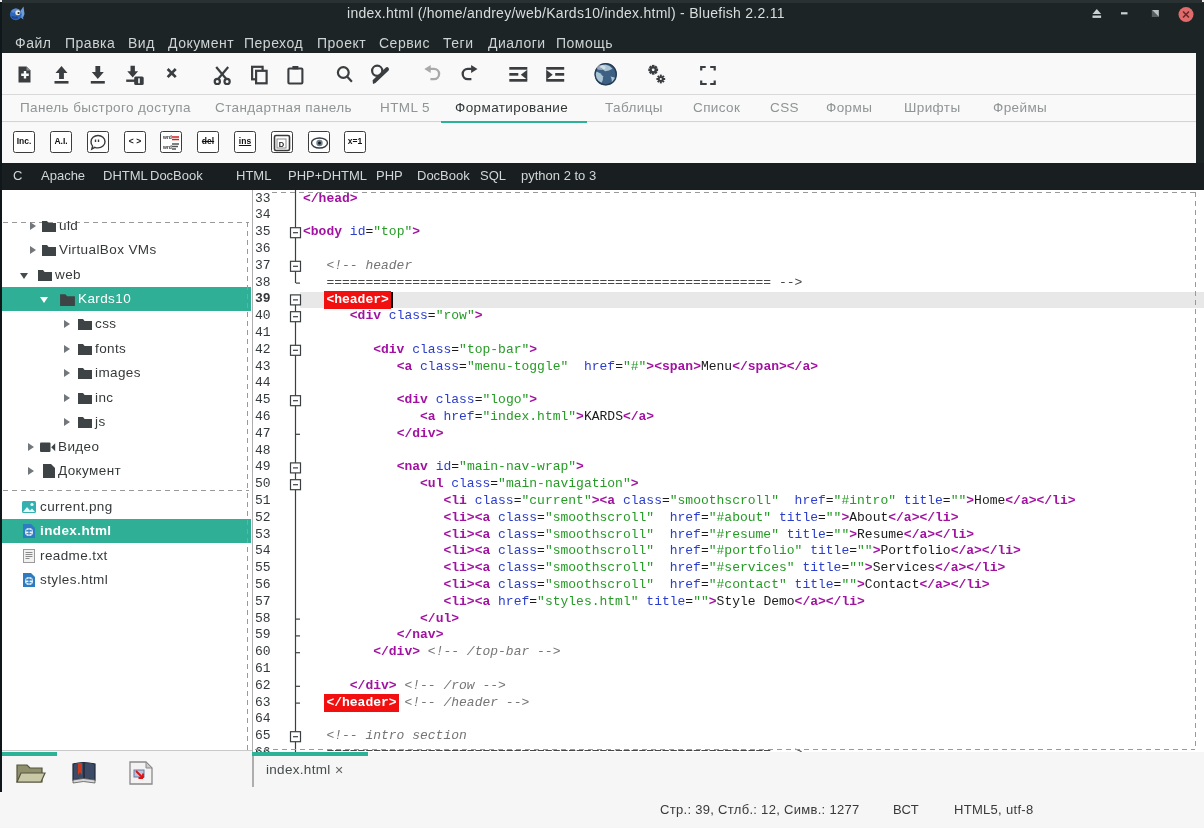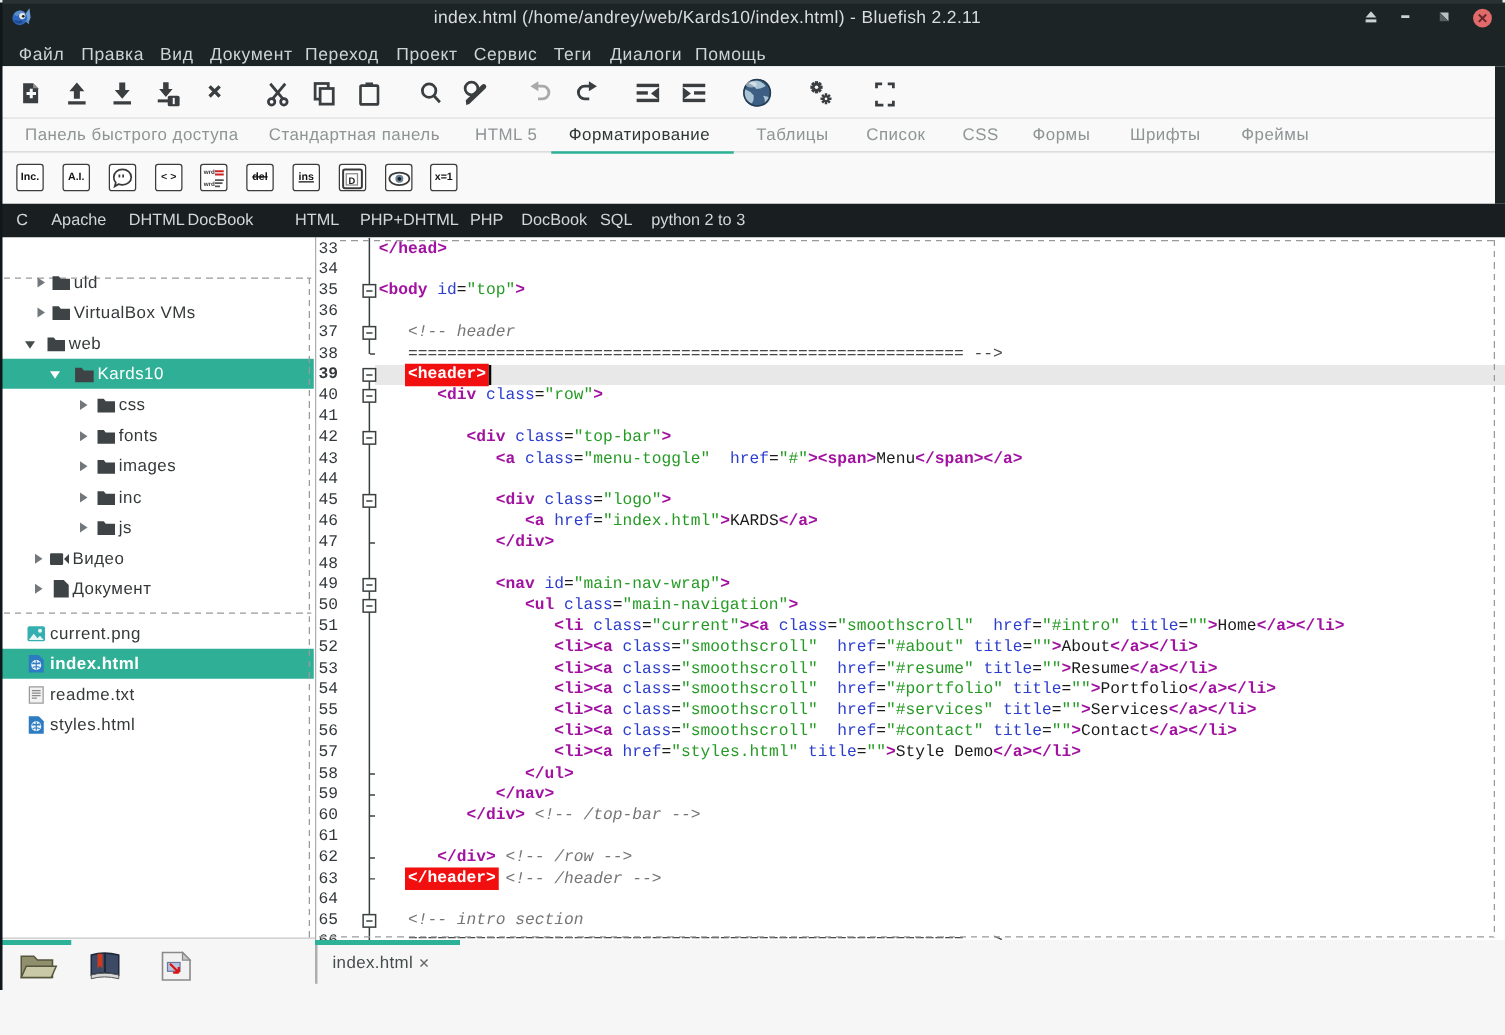--- a/index.html
+++ b/index.html
@@ -533,14 +533,19 @@
       <path d="M9 5 h4 v12 l-2 -2.5 -2 2.5 z" fill="#cc3b1e"></path>
     </g>
 
     <g transform="translate(112,0)">
       <path d="M4 4 h16 l6 6 v16 H4 z" fill="#f2f2f2" stroke="#8a8a8a" stroke-width="1.3"></path>
       <path d="M20 4 l6 6 h-6 z" fill="#c9c9c9" stroke="#8a8a8a" stroke-width="1"></path>
       <rect x="8" y="12" width="10" height="7" fill="#b8c4e0" stroke="#6a7a9a" stroke-width="1"></rect>
       <path d="M10 13 l7 7 m0 0 v-4.5 m0 4.5 h-4.5" stroke="#dd1111" stroke-width="1.8" fill="none"></path>
     </g>
   </svg>
+  <div class="abs" id="statusbar">
+    <span class="status" style="left:660px; top:12px">Стр.: 39, Стлб.: 12, Симв.: 1277</span>
+    <span class="status" style="left:893px; top:12px">ВСТ</span>
+    <span class="status" style="left:954px; top:12px">HTML5, utf-8</span>
+  </div>
 
 </div>
 
 </body></html>

